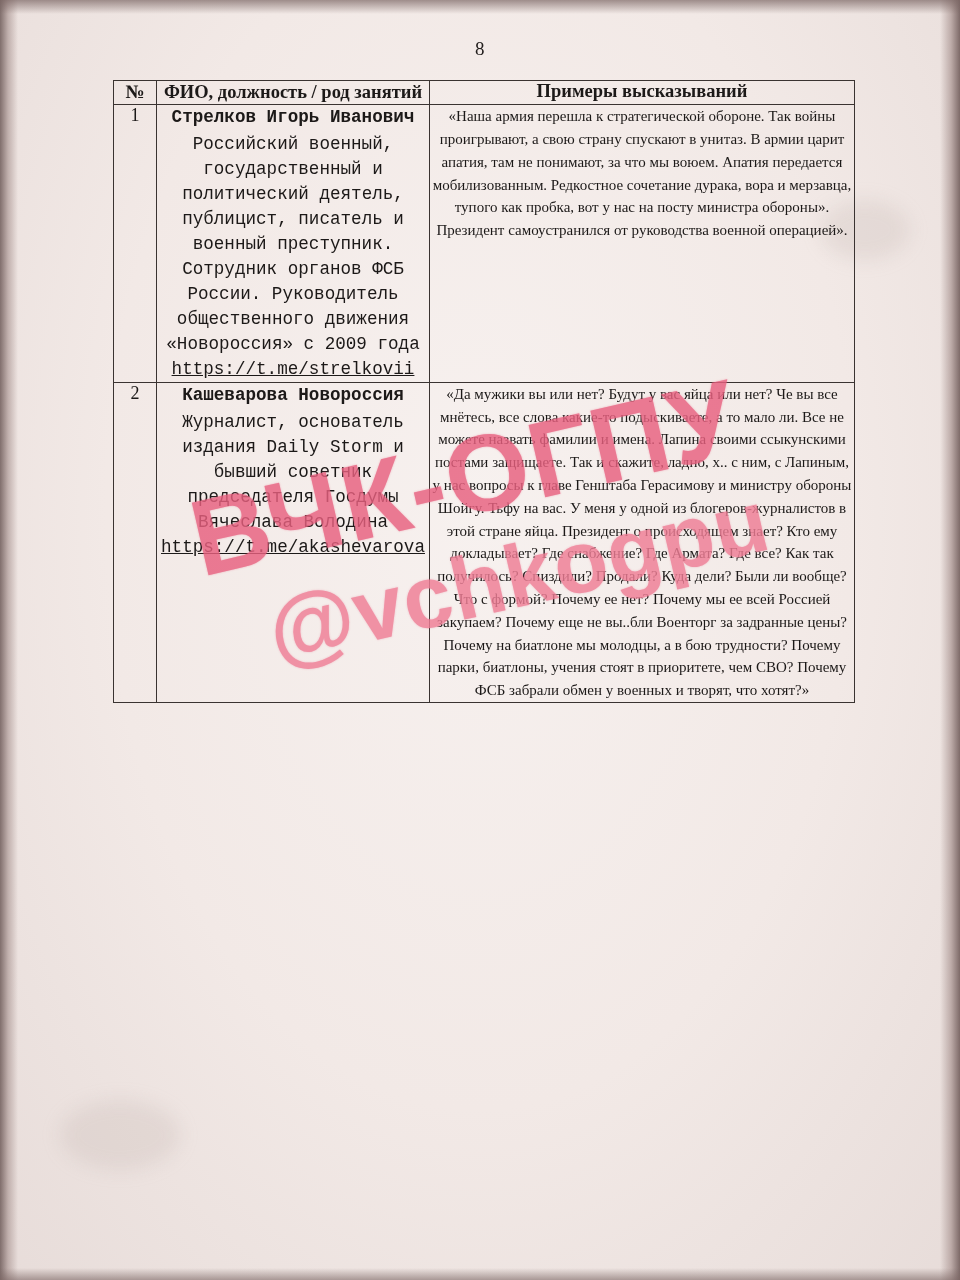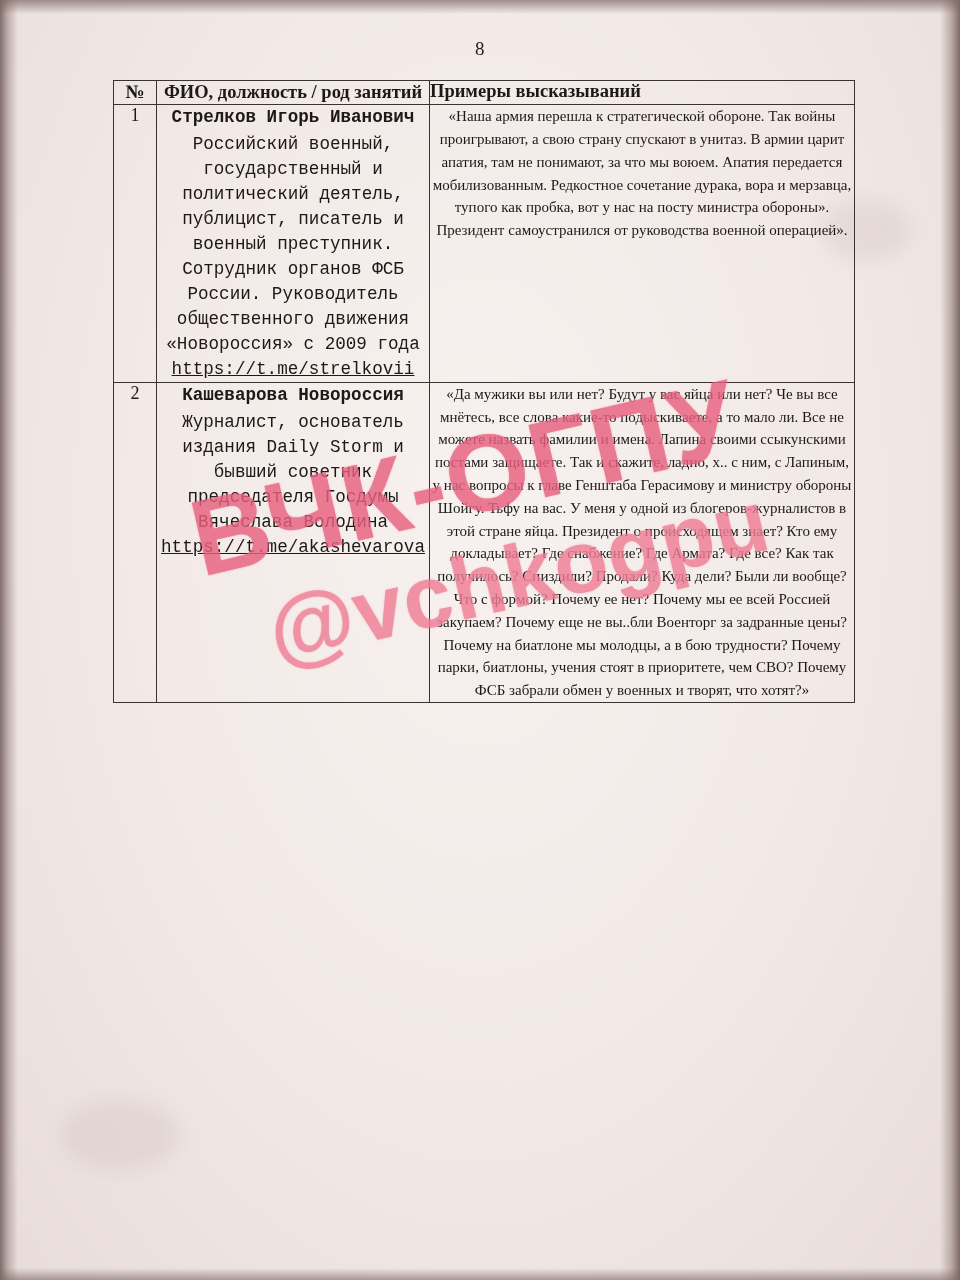--- a/index.html
+++ b/index.html
@@ -99,21 +99,21 @@
     width: 272px;
     text-align: center;
     font-weight: bold;
     font-size: 18.5px;
     vertical-align: middle;
     padding: 10px 14px;
     line-height: 1.25;
     margin-left: 40px;
   }
   .head-quotes {
-    text-align: left;
+    text-align: center;
     font-weight: bold;
     font-size: 18.5px;
     vertical-align: middle;
     padding: 10px 14px;
   }
   td.num {
     text-align: center;
     font-size: 18px;
     vertical-align: middle;
     width: 42px;

